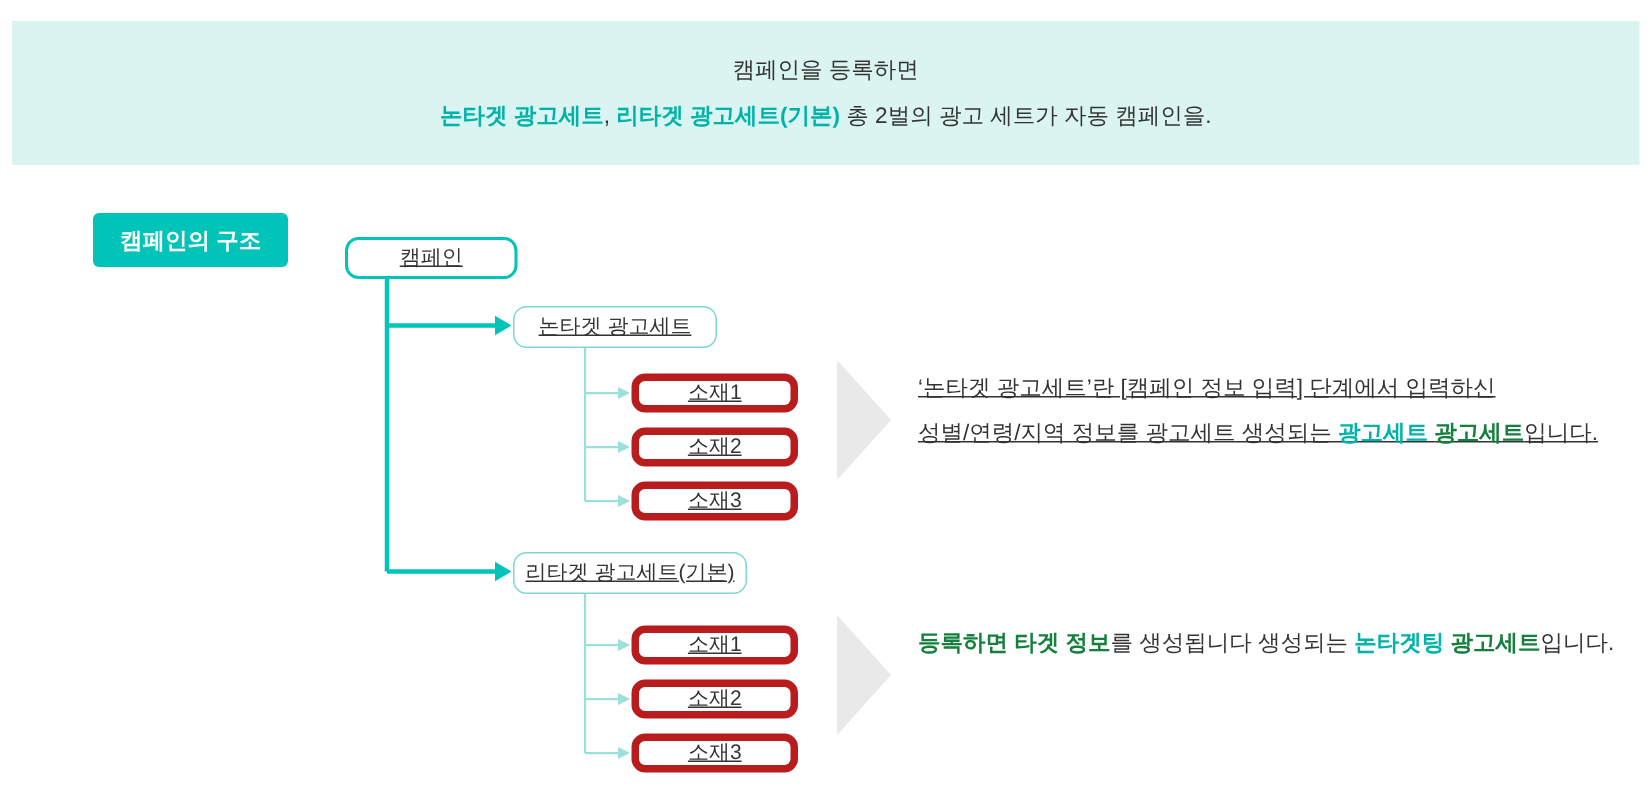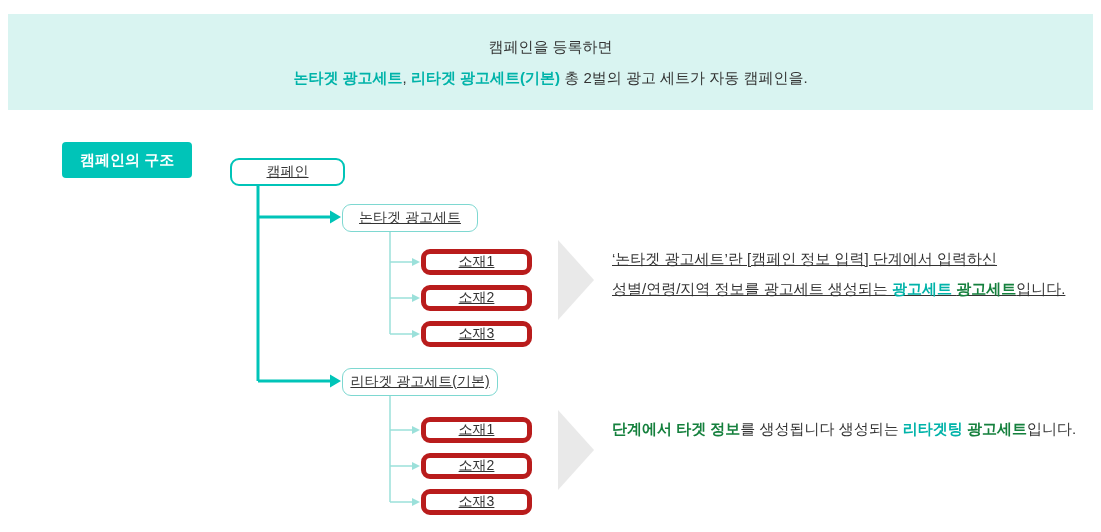--- a/index.html
+++ b/index.html
@@ -118,16 +118,16 @@
 
   <div class="chevron chevron-1"></div>
   <div class="chevron chevron-2"></div>
 
   <div class="annotation annotation-1">
     <div>‘논타겟 광고세트’란 [캠페인 정보 입력] 단계에서 입력하신</div>
     <div><span>성별/연령/지역 정보를 광고세트 생성되는 </span><span class="hl">광고세트 </span><span class="bold">광고세트</span><span>입니다.</span></div>
   </div>
 
   <div class="annotation annotation-2">
-    <div><span class="bold">단계에서 타겟 정보</span><span>를 생성됩니다 생성되는 </span><span class="hl">리타겟팅 </span><span class="bold">광고세트</span><span>입니다.</span></div>
+    <div><span class="bold">등록하면 타겟 정보</span><span>를 생성됩니다 생성되는 </span><span class="hl">논타겟팅 </span><span class="bold">광고세트</span><span>입니다.</span></div>
   </div>
 
 </div>
 
 </body></html>

